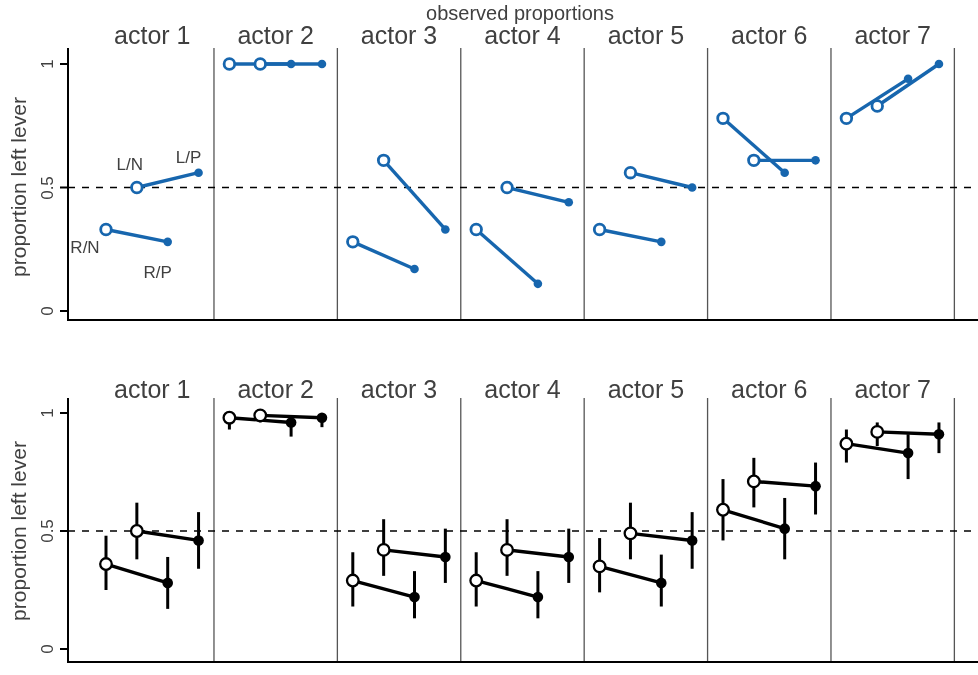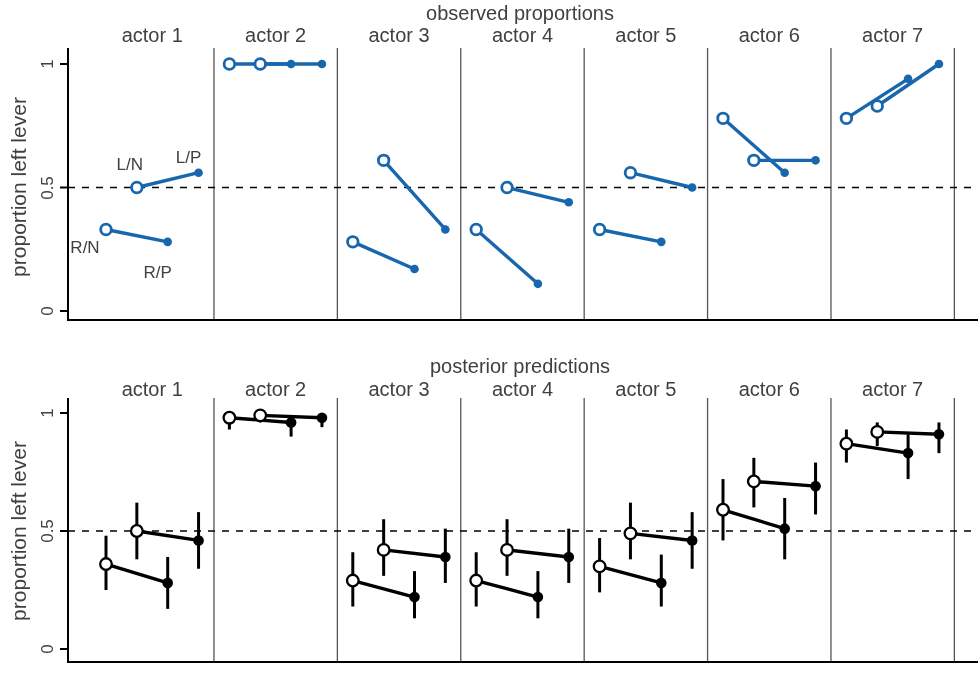--- a/index.html
+++ b/index.html
@@ -13,21 +13,21 @@
   }
   .fig *{box-sizing:border-box;}
   svg{position:absolute;left:0;top:0;}
   .txt{position:absolute;white-space:nowrap;}
   .panel-title{
     font-size:20px;
     transform:translate(-50%,-50%);
   }
   .actor-label{
     position:absolute;
-    font-size:20px;
+    font-size:25px;
     transform:translate(-50%,-50%);
     white-space:nowrap;
   }
   .ylab{
     font-size:21px;
     transform:translate(-50%,-50%) rotate(-90deg);
   }
   .ytick{
     font-size:17px;
     transform:translate(-50%,-50%) rotate(-90deg);
@@ -178,21 +178,20 @@
       <line x1="938.95" y1="453.12" x2="938.95" y2="422.44" stroke="#000000" stroke-width="3"></line>
       <line x1="846.4000000000001" y1="443.68" x2="908.1" y2="453.12" stroke="#000000" stroke-width="3.4"></line>
       <line x1="877.25" y1="431.88" x2="938.95" y2="434.24" stroke="#000000" stroke-width="3.4"></line>
       <circle cx="846.4000000000001" cy="443.68" r="5.8" fill="#fff" stroke="#000000" stroke-width="2.3"></circle>
       <circle cx="877.25" cy="431.88" r="5.8" fill="#fff" stroke="#000000" stroke-width="2.3"></circle>
       <circle cx="908.1" cy="453.12" r="5.3" fill="#000000"></circle>
       <circle cx="938.95" cy="434.24" r="5.3" fill="#000000"></circle>
     </svg>
 
   <div class="txt panel-title" style="left:520px; top:13px;">observed proportions</div>
-  <div class="txt panel-title" style="left:520px; top:366px;">posterior predictions</div>
 
   <div class="txt ylab" style="left:19px; top:187px;">proportion left lever</div>
   <div class="txt ylab" style="left:19px; top:531px;">proportion left lever</div>
 
   <div id="overlay">
       <div class="txt ytick" style="left: 48px; top: 311px;">0</div>
       <div class="txt ytick" style="left: 48px; top: 187.5px;">0.5</div>
       <div class="txt ytick" style="left: 48px; top: 64px;">1</div>
       <div class="actor-label" style="left: 152.275px; top: 35px;">actor 1</div>
       <div class="actor-label" style="left: 275.675px; top: 35px;">actor 2</div>

